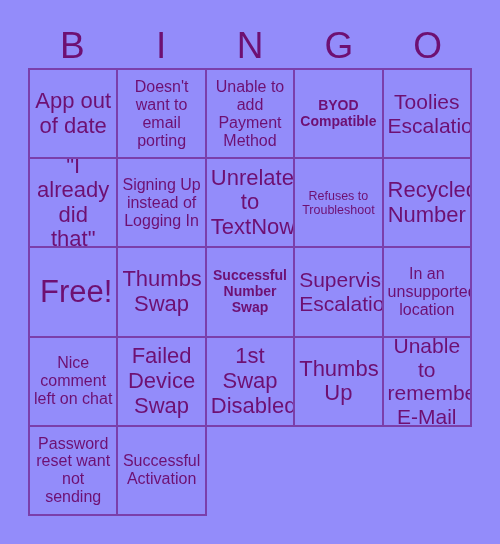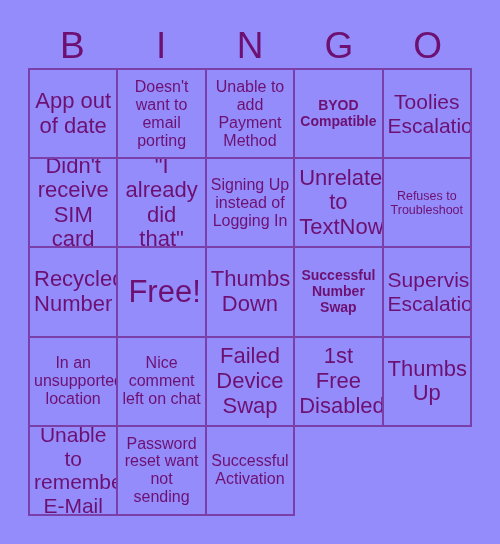--- a/index.html
+++ b/index.html
@@ -119,60 +119,57 @@
       <div class="cell sz-md">
         <span class="cell-text">Unable to add Payment Method</span>
       </div>
       <div class="cell sz-sm">
         <span class="cell-text">BYOD Compatible</span>
       </div>
       <div class="cell sz-lg">
         <span class="cell-text">Toolies Escalation</span>
       </div>
       <div class="cell sz-xl">
-        <span class="cell-text">Didn't receive SIM card</span>
-      </div>
-      <div class="cell sz-xl">
         <span class="cell-text">"I already did that"</span>
       </div>
       <div class="cell sz-md">
         <span class="cell-text">Signing Up instead of Logging In</span>
       </div>
       <div class="cell sz-xl">
         <span class="cell-text">Unrelated to TextNow</span>
       </div>
       <div class="cell sz-xs">
         <span class="cell-text">Refuses to Troubleshoot</span>
       </div>
       <div class="cell sz-xl">
         <span class="cell-text">Recycled Number</span>
       </div>
       <div class="cell sz-xxl">
         <span class="cell-text">Free!</span>
       </div>
       <div class="cell sz-xl">
-        <span class="cell-text">Thumbs Down</span>
+        <span class="cell-text">Thumbs Swap</span>
       </div>
       <div class="cell sz-sm">
         <span class="cell-text">Successful Number Swap</span>
       </div>
       <div class="cell sz-lg">
         <span class="cell-text">Supervisor Escalation</span>
       </div>
       <div class="cell sz-md">
         <span class="cell-text">In an unsupported location</span>
       </div>
       <div class="cell sz-md">
         <span class="cell-text">Nice comment left on chat</span>
       </div>
       <div class="cell sz-xl">
         <span class="cell-text">Failed Device Swap</span>
       </div>
       <div class="cell sz-xl">
-        <span class="cell-text">1st Free Disabled</span>
+        <span class="cell-text">1st Swap Disabled</span>
       </div>
       <div class="cell sz-xl">
         <span class="cell-text">Thumbs Up</span>
       </div>
       <div class="cell sz-lg">
         <span class="cell-text">Unable to remember E-Mail</span>
       </div>
       <div class="cell sz-md">
         <span class="cell-text">Password reset want not sending</span>
       </div>

